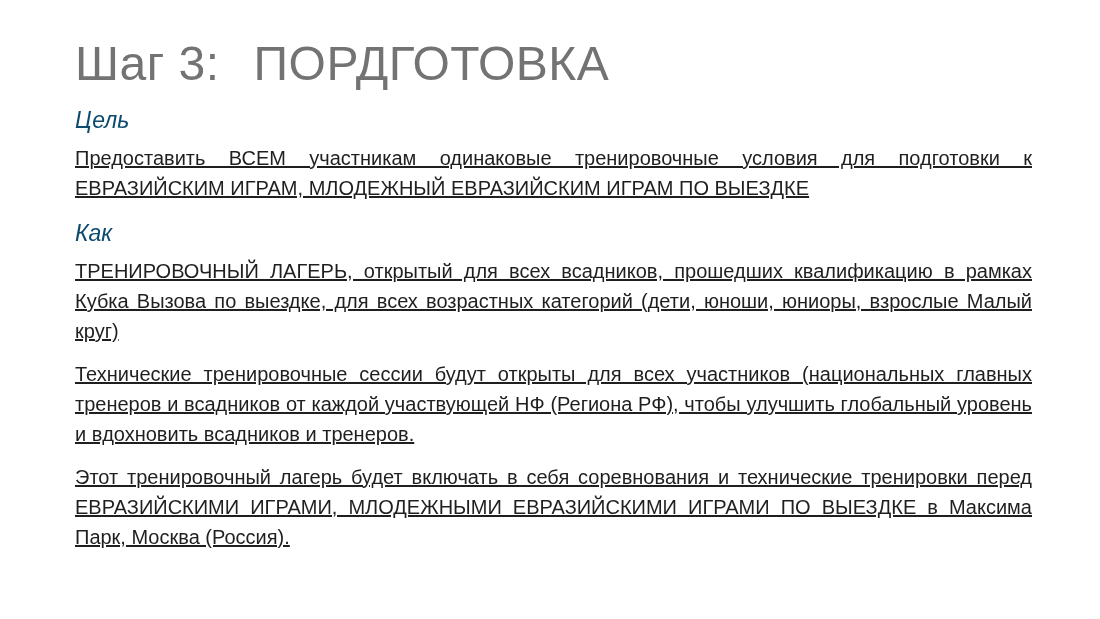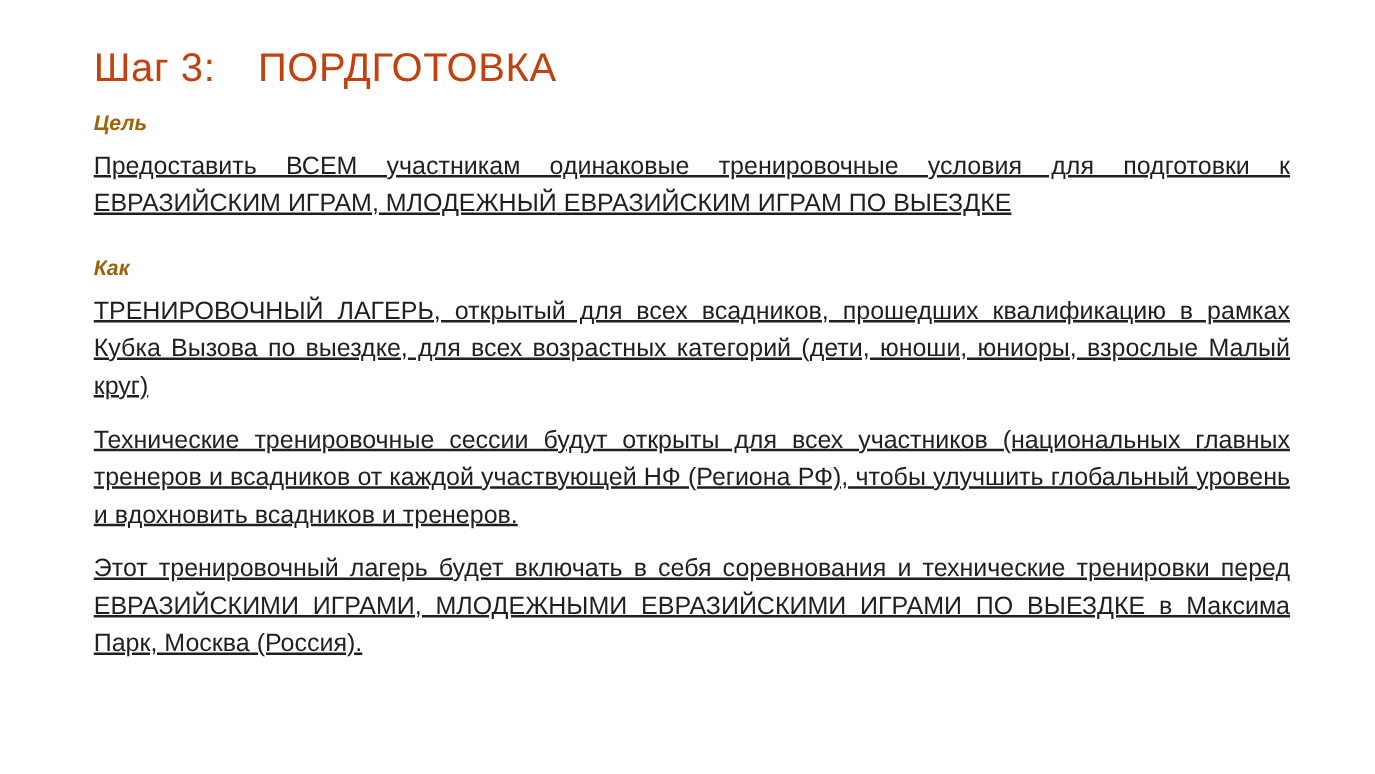--- a/index.html
+++ b/index.html
@@ -13,39 +13,39 @@
     height: 619px;
     background: #ffffff;
     font-family: "Liberation Sans", sans-serif;
     color: #1f1f1f;
     box-sizing: border-box;
     padding: 36px 68px 0 75px;
     overflow: hidden;
   }
   .slide-title {
     margin: 0 0 16px 0;
-    font-size: 32px;
+    font-size: 48px;
     font-weight: 400;
-    color: #c2410c;
+    color: #737373;
     letter-spacing: 0.5px;
     white-space: nowrap;
   }
   .title-gap {
     display: inline-block;
     width: 34px;
   }
   .section-heading {
     margin: 0 0 9px 0;
-    font-size: 17px;
-    font-weight: 700;
+    font-size: 23px;
+    font-weight: 400;
     font-style: italic;
-    color: #a16207;
+    color: #0c4a6e;
   }
   .section-heading.how {
-    margin-top: 27px;
+    margin-top: 17px;
   }
   .body-paragraph {
     margin: 0 0 13px 0;
     font-size: 20px;
     line-height: 30px;
     text-align: justify;
     text-align-last: left;
     color: #1f1f1f;
     text-decoration: underline;
   }

